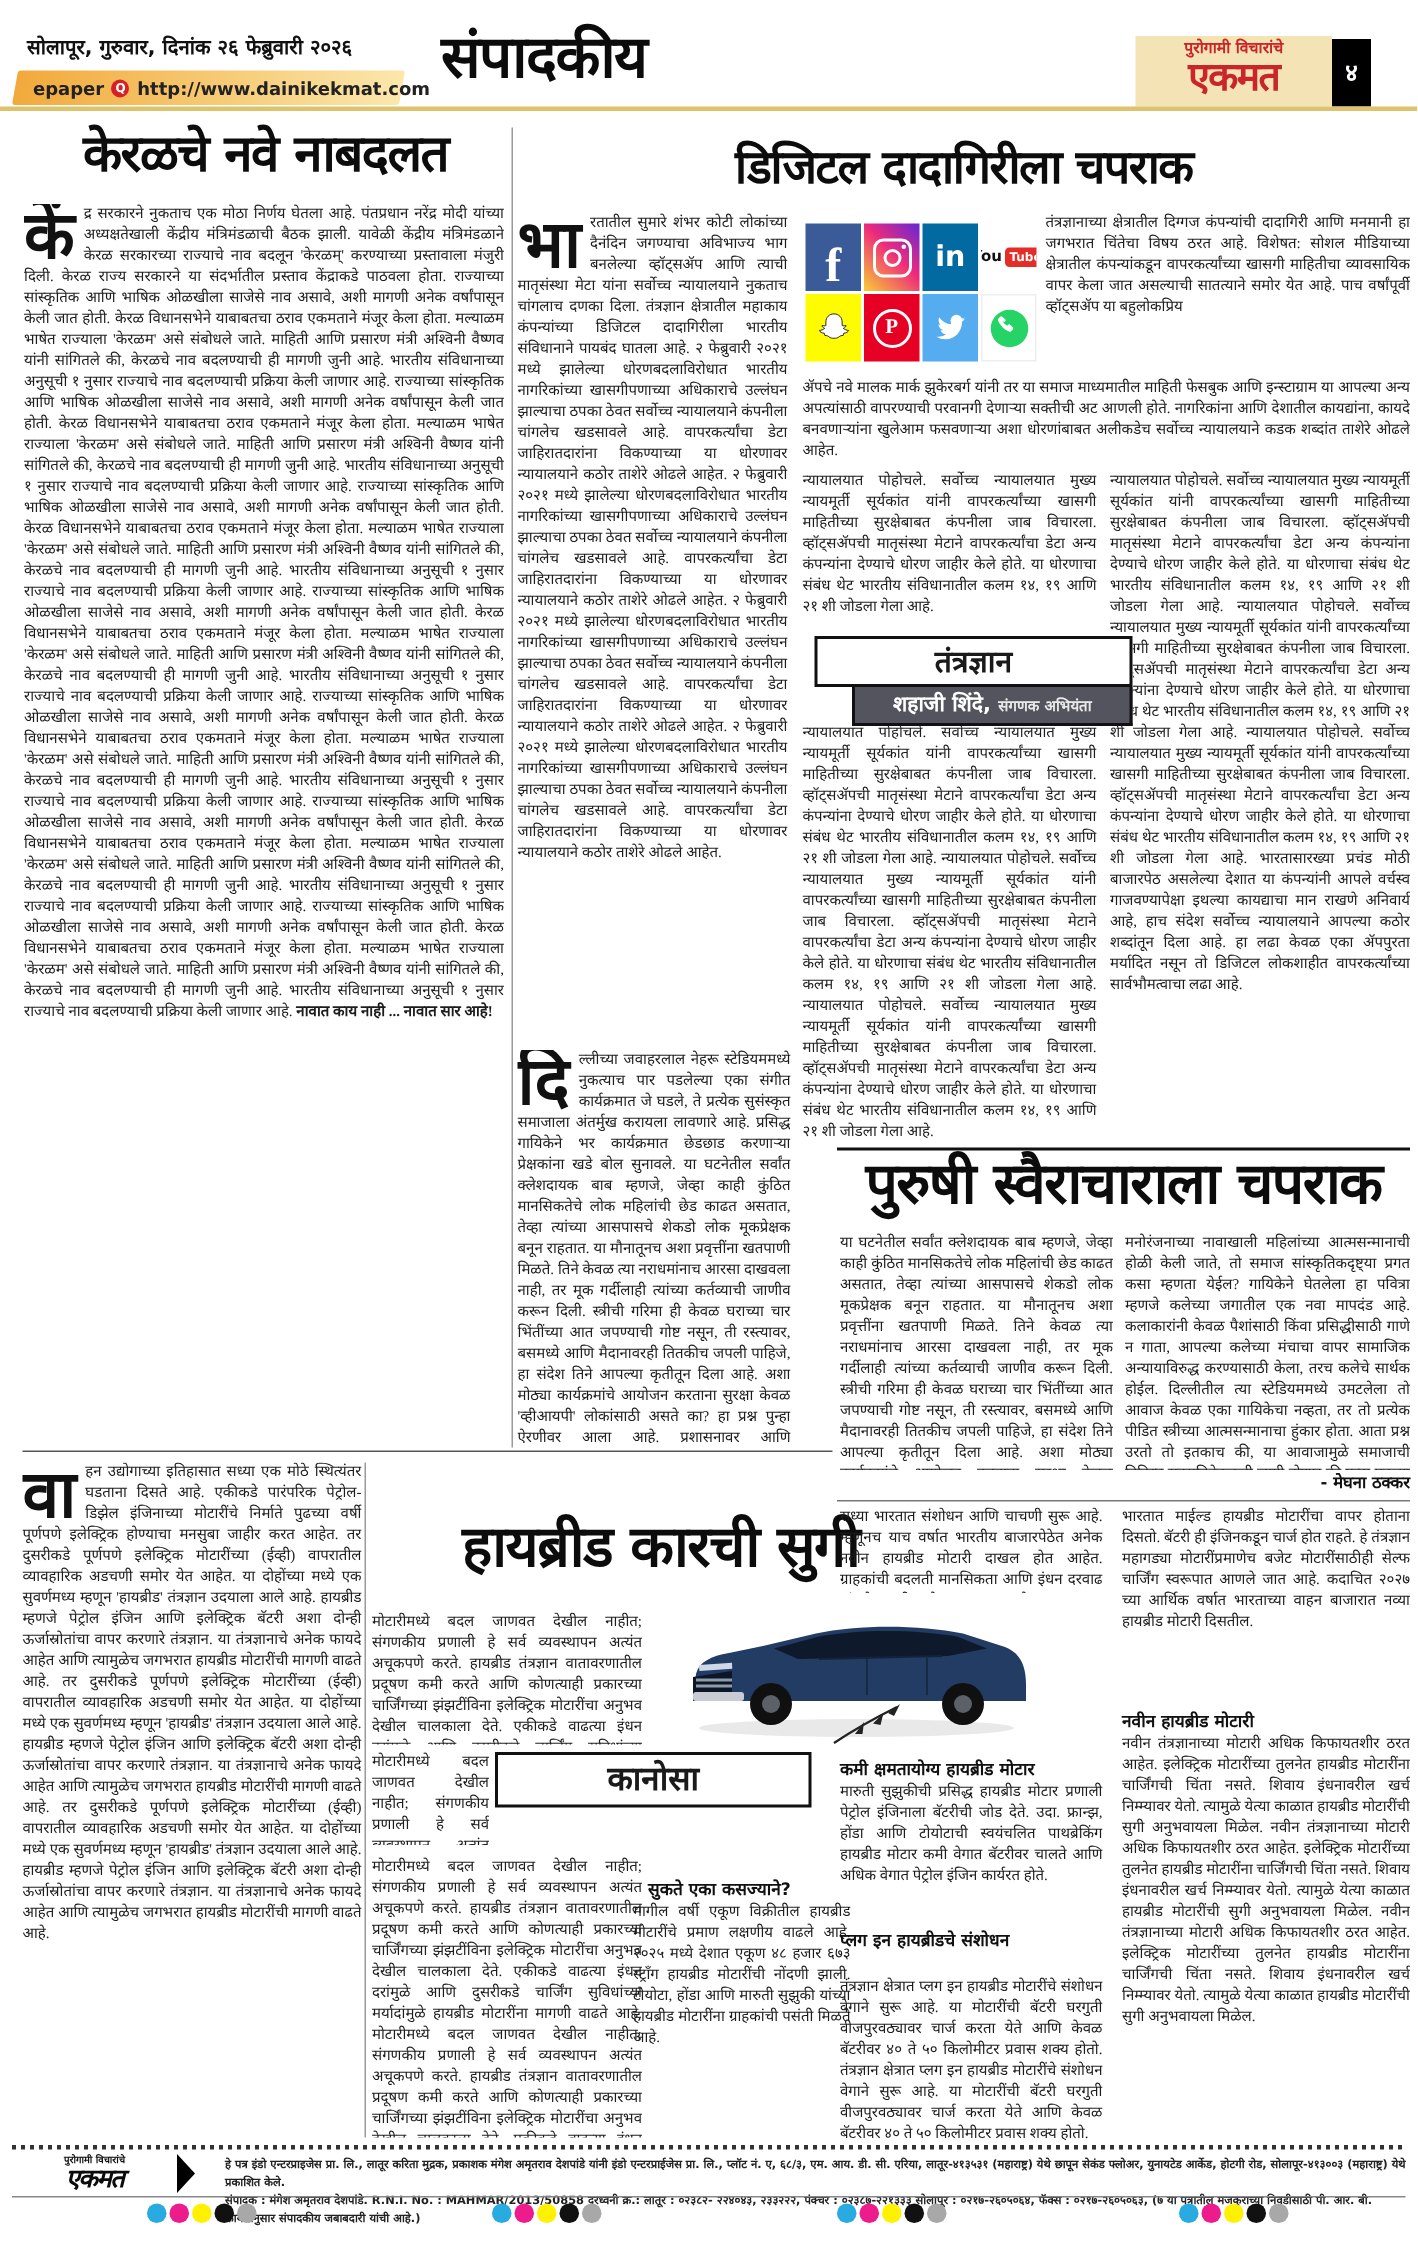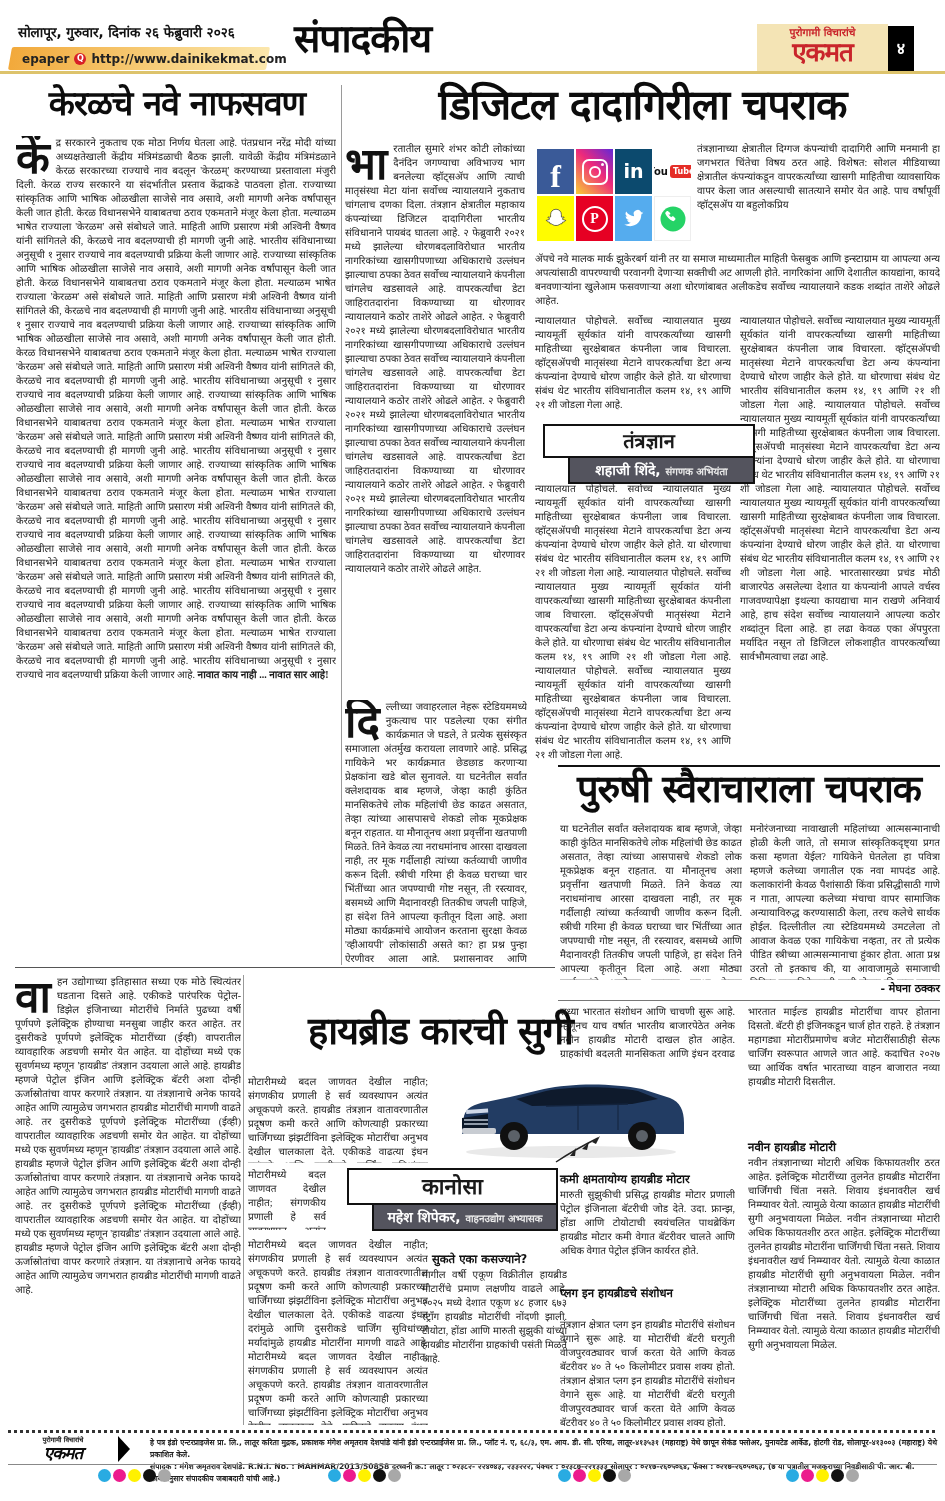--- a/index.html
+++ b/index.html
@@ -38,21 +38,21 @@
   .tagbox .tb small{font:600 10px/1 "DejaVu Sans", sans-serif;color:#e8e8e8;}
   
   #icons{position:absolute;left:537px;top:149px;width:154px;height:92px;display:grid;
          grid-template-columns:repeat(4,1fr);grid-template-rows:repeat(2,1fr);gap:2px;}
   .tile{display:flex;align-items:center;justify-content:center;overflow:hidden;}
   .t-fb{background:#3a5a98;}  .t-fb span{font:700 32px/1 "Liberation Serif", serif;color:#fff;margin-top:8px;}
   .t-ig{background:linear-gradient(45deg,#f9ce34,#ee2a7b 55%,#6228d7);position:relative;}
   .t-ig .fr{width:22px;height:22px;border:2.5px solid #fff;border-radius:7px;position:relative;}
   .t-ig .ci{position:absolute;left:5px;top:5px;width:8px;height:8px;border:2.5px solid #fff;border-radius:50%;}
   .t-ig .dt{position:absolute;right:2px;top:2px;width:3px;height:3px;background:#fff;border-radius:50%;}
-  .t-li{background:#0c4a6e;} .t-li span{font:800 19px/1 "DejaVu Sans", sans-serif;color:#fff;}
+  .t-li{background:#0369a1;} .t-li span{font:800 19px/1 "DejaVu Sans", sans-serif;color:#fff;}
   .t-yt{background:#fff;gap:2px;} .t-yt .yo{font:800 10px/1 "DejaVu Sans", sans-serif;color:#111;}
   .t-yt .tu{background:#e52d27;color:#fff;font:700 8px/13px "DejaVu Sans", sans-serif;border-radius:3px;padding:0 3px;}
   .t-sc{background:#fffc00;} .t-pi{background:#e60023;flex-direction:column;}
   .t-pi .pc{width:22px;height:22px;border:2.5px solid #fff;border-radius:50%;
             font:700 14px/22px "Liberation Serif", serif;color:#fff;text-align:center;}
   .t-tw{background:#55acee;} .t-wa{background:#fff;border:1px solid #eee;box-sizing:border-box;}
   
   .byline{position:absolute;font:700 11px/1.2 "DejaVu Sans", sans-serif;text-align:right;color:#111;}
   
   #fdots{position:absolute;left:8px;top:1430px;width:929px;height:3px;
@@ -81,30 +81,30 @@
     <span>http://www.dainikekmat.com</span>
   </div>
   <div id="sectitle">संपादकीय</div>
   <div id="masthead">
     <div class="tag">पुरोगामी विचारांचे</div>
     <div class="nm">एकमत</div>
   </div>
   <div id="pagenum">४</div>
   <div id="hrule"></div>
 
-  <div class="hl" style="left:18px;top:86px;width:318px;font-size:34px;">केरळचे नवे नाफसवण</div>
+  <div class="hl" style="left:18px;top:86px;width:318px;font-size:34px;">केरळचे नवे नाबदलत</div>
   <div class="b" style="left:16px;top:136px;width:320px;height:826px;">
     <span class="dc">कें</span>
     <span>द्र सरकारने नुकताच एक मोठा निर्णय घेतला आहे. पंतप्रधान नरेंद्र मोदी यांच्या अध्यक्षतेखाली केंद्रीय मंत्रिमंडळाची बैठक झाली. यावेळी केंद्रीय मंत्रिमंडळाने केरळ सरकारच्या राज्याचे नाव बदलून 'केरळम्' करण्याच्या प्रस्तावाला मंजुरी दिली. केरळ राज्य सरकारने या संदर्भातील प्रस्ताव केंद्राकडे पाठवला होता.</span>
     <span>राज्याच्या सांस्कृतिक आणि भाषिक ओळखीला साजेसे नाव असावे, अशी मागणी अनेक वर्षांपासून केली जात होती. केरळ विधानसभेने याबाबतचा ठराव एकमताने मंजूर केला होता. मल्याळम भाषेत राज्याला 'केरळम' असे संबोधले जाते. माहिती आणि प्रसारण मंत्री अश्विनी वैष्णव यांनी सांगितले की, केरळचे नाव बदलण्याची ही मागणी जुनी आहे. भारतीय संविधानाच्या अनुसूची १ नुसार राज्याचे नाव बदलण्याची प्रक्रिया केली जाणार आहे. राज्याच्या सांस्कृतिक आणि भाषिक ओळखीला साजेसे नाव असावे, अशी मागणी अनेक वर्षांपासून केली जात होती. केरळ विधानसभेने याबाबतचा ठराव एकमताने मंजूर केला होता. मल्याळम भाषेत राज्याला 'केरळम' असे संबोधले जाते. माहिती आणि प्रसारण मंत्री अश्विनी वैष्णव यांनी सांगितले की, केरळचे नाव बदलण्याची ही मागणी जुनी आहे. भारतीय संविधानाच्या अनुसूची १ नुसार राज्याचे नाव बदलण्याची प्रक्रिया केली जाणार आहे. राज्याच्या सांस्कृतिक आणि भाषिक ओळखीला साजेसे नाव असावे, अशी मागणी अनेक वर्षांपासून केली जात होती. केरळ विधानसभेने याबाबतचा ठराव एकमताने मंजूर केला होता. मल्याळम भाषेत राज्याला 'केरळम' असे संबोधले जाते. माहिती आणि प्रसारण मंत्री अश्विनी वैष्णव यांनी सांगितले की, केरळचे नाव बदलण्याची ही मागणी जुनी आहे. भारतीय संविधानाच्या अनुसूची १ नुसार राज्याचे नाव बदलण्याची प्रक्रिया केली जाणार आहे. राज्याच्या सांस्कृतिक आणि भाषिक ओळखीला साजेसे नाव असावे, अशी मागणी अनेक वर्षांपासून केली जात होती. केरळ विधानसभेने याबाबतचा ठराव एकमताने मंजूर केला होता. मल्याळम भाषेत राज्याला 'केरळम' असे संबोधले जाते. माहिती आणि प्रसारण मंत्री अश्विनी वैष्णव यांनी सांगितले की, केरळचे नाव बदलण्याची ही मागणी जुनी आहे. भारतीय संविधानाच्या अनुसूची १ नुसार राज्याचे नाव बदलण्याची प्रक्रिया केली जाणार आहे. राज्याच्या सांस्कृतिक आणि भाषिक ओळखीला साजेसे नाव असावे, अशी मागणी अनेक वर्षांपासून केली जात होती. केरळ विधानसभेने याबाबतचा ठराव एकमताने मंजूर केला होता. मल्याळम भाषेत राज्याला 'केरळम' असे संबोधले जाते. माहिती आणि प्रसारण मंत्री अश्विनी वैष्णव यांनी सांगितले की, केरळचे नाव बदलण्याची ही मागणी जुनी आहे. भारतीय संविधानाच्या अनुसूची १ नुसार राज्याचे नाव बदलण्याची प्रक्रिया केली जाणार आहे. राज्याच्या सांस्कृतिक आणि भाषिक ओळखीला साजेसे नाव असावे, अशी मागणी अनेक वर्षांपासून केली जात होती. केरळ विधानसभेने याबाबतचा ठराव एकमताने मंजूर केला होता. मल्याळम भाषेत राज्याला 'केरळम' असे संबोधले जाते. माहिती आणि प्रसारण मंत्री अश्विनी वैष्णव यांनी सांगितले की, केरळचे नाव बदलण्याची ही मागणी जुनी आहे. भारतीय संविधानाच्या अनुसूची १ नुसार राज्याचे नाव बदलण्याची प्रक्रिया केली जाणार आहे. राज्याच्या सांस्कृतिक आणि भाषिक ओळखीला साजेसे नाव असावे, अशी मागणी अनेक वर्षांपासून केली जात होती. केरळ विधानसभेने याबाबतचा ठराव एकमताने मंजूर केला होता. मल्याळम भाषेत राज्याला 'केरळम' असे संबोधले जाते. माहिती आणि प्रसारण मंत्री अश्विनी वैष्णव यांनी सांगितले की, केरळचे नाव बदलण्याची ही मागणी जुनी आहे. भारतीय संविधानाच्या अनुसूची १ नुसार राज्याचे नाव बदलण्याची प्रक्रिया केली जाणार आहे.</span>
     <b>नावात काय नाही ... नावात सार आहे!</b>
   </div>
   <div class="vline" style="left:341px;top:85px;height:880px;"></div>
 
-  <div class="hl" style="left:345px;top:84px;width:595px;font-size:41px;">डिजिटल दादागिरीला चपराक</div>
+  <div class="hl" style="left:345px;top:96px;width:595px;font-size:31px;">डिजिटल दादागिरीला चपराक</div>
 
   <div class="b" style="left:345px;top:142px;width:180px;height:553px;">
     <span class="dc">भा</span>
     <span>रतातील सुमारे शंभर कोटी लोकांच्या दैनंदिन जगण्याचा अविभाज्य भाग बनलेल्या व्हॉट्सॲप आणि त्याची मातृसंस्था मेटा यांना सर्वोच्च न्यायालयाने नुकताच चांगलाच दणका दिला. तंत्रज्ञान क्षेत्रातील महाकाय कंपन्यांच्या डिजिटल दादागिरीला भारतीय संविधानाने पायबंद घातला आहे.</span>
     <span>२ फेब्रुवारी २०२१ मध्ये झालेल्या धोरणबदलाविरोधात भारतीय नागरिकांच्या खासगीपणाच्या अधिकाराचे उल्लंघन झाल्याचा ठपका ठेवत सर्वोच्च न्यायालयाने कंपनीला चांगलेच खडसावले आहे. वापरकर्त्यांचा डेटा जाहिरातदारांना विकण्याच्या या धोरणावर न्यायालयाने कठोर ताशेरे ओढले आहेत. २ फेब्रुवारी २०२१ मध्ये झालेल्या धोरणबदलाविरोधात भारतीय नागरिकांच्या खासगीपणाच्या अधिकाराचे उल्लंघन झाल्याचा ठपका ठेवत सर्वोच्च न्यायालयाने कंपनीला चांगलेच खडसावले आहे. वापरकर्त्यांचा डेटा जाहिरातदारांना विकण्याच्या या धोरणावर न्यायालयाने कठोर ताशेरे ओढले आहेत. २ फेब्रुवारी २०२१ मध्ये झालेल्या धोरणबदलाविरोधात भारतीय नागरिकांच्या खासगीपणाच्या अधिकाराचे उल्लंघन झाल्याचा ठपका ठेवत सर्वोच्च न्यायालयाने कंपनीला चांगलेच खडसावले आहे. वापरकर्त्यांचा डेटा जाहिरातदारांना विकण्याच्या या धोरणावर न्यायालयाने कठोर ताशेरे ओढले आहेत. २ फेब्रुवारी २०२१ मध्ये झालेल्या धोरणबदलाविरोधात भारतीय नागरिकांच्या खासगीपणाच्या अधिकाराचे उल्लंघन झाल्याचा ठपका ठेवत सर्वोच्च न्यायालयाने कंपनीला चांगलेच खडसावले आहे. वापरकर्त्यांचा डेटा जाहिरातदारांना विकण्याच्या या धोरणावर न्यायालयाने कठोर ताशेरे ओढले आहेत.</span>
   </div>
 
   <div id="icons">
     <div class="tile t-fb">
         <span>f</span>
@@ -221,23 +221,22 @@
       <path d="M128 40 L128 64 M168 39 L168 64" stroke="#13233c" stroke-width="1" fill="none"></path>
     </svg>
   </div>
 
   <div class="abs" style="left:552px;top:1132px;width:52px;height:40px;">
     <svg width="52" height="40" viewBox="0 0 52 40">
       <path d="M4 30 C16 22 30 14 46 6" stroke="#222" stroke-width="1.5" fill="none"></path>
       <path d="M18 24 l6 -8 l-1 8 z M30 17 l7 -7 l-2 8 z M40 10 l8 -6 l-4 8 z" fill="#222"></path>
     </svg>
   </div>
-  <div class="tagbox" style="left:347px;top:1168px;width:211px;">
+  <div class="tagbox" style="left:330px;top:1168px;width:211px;">
     <div class="tt" style="font-size:22px;">कानोसा</div>
-    <div class="tb"><span>महेश शिपेकर,</span> <small>वाहनउद्योग अभ्यासक</small></div>
   </div>
 
   <div class="sub" style="left:432px;top:1252px;width:145px;">सुकते एका कसज्याने?</div>
   <div class="b" style="left:422px;top:1268px;width:145px;height:157px;">
     <span>मागील वर्षी एकूण विक्रीतील हायब्रीड मोटारींचे प्रमाण लक्षणीय वाढले आहे. २०२५ मध्ये देशात एकूण ४८ हजार ६७३ स्ट्राँग हायब्रीड मोटारींची नोंदणी झाली. टोयोटा, होंडा आणि मारुती सुझुकी यांच्या हायब्रीड मोटारींना ग्राहकांची पसंती मिळते आहे.</span>
   </div>
 
   <div class="b" style="left:560px;top:1005px;width:175px;height:57px;">
     <span>सध्या भारतात संशोधन आणि चाचणी सुरू आहे. म्हणूनच याच वर्षात भारतीय बाजारपेठेत अनेक नवीन हायब्रीड मोटारी दाखल होत आहेत. ग्राहकांची बदलती मानसिकता आणि इंधन दरवाढ यांमुळे हायब्रीडकडे कल वाढला आहे.</span>
   </div>

